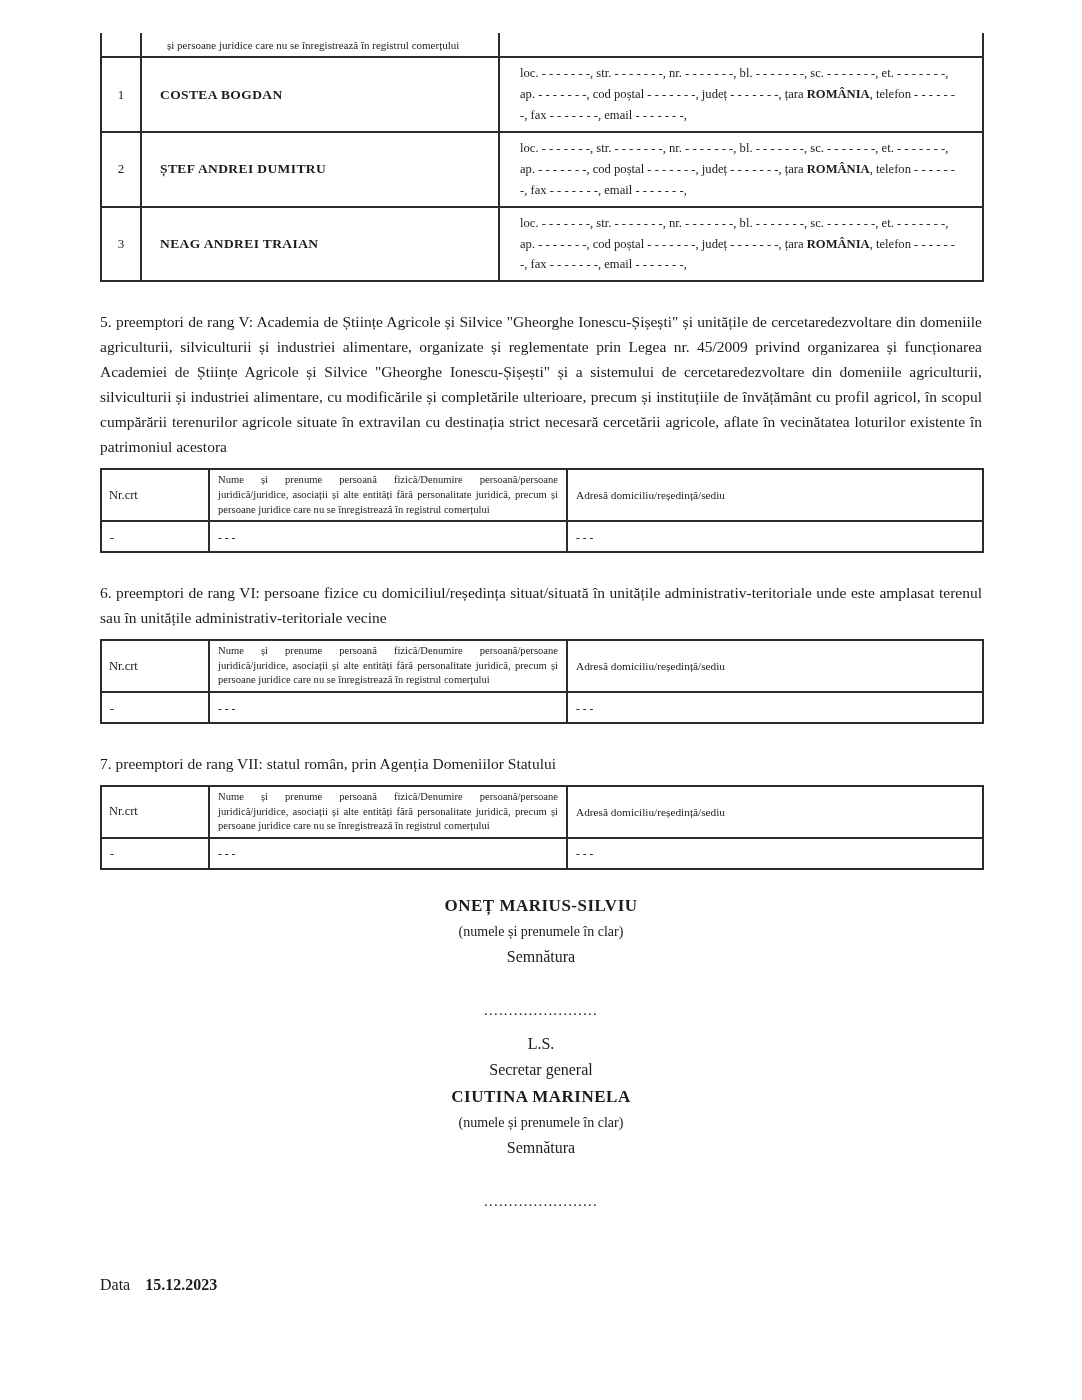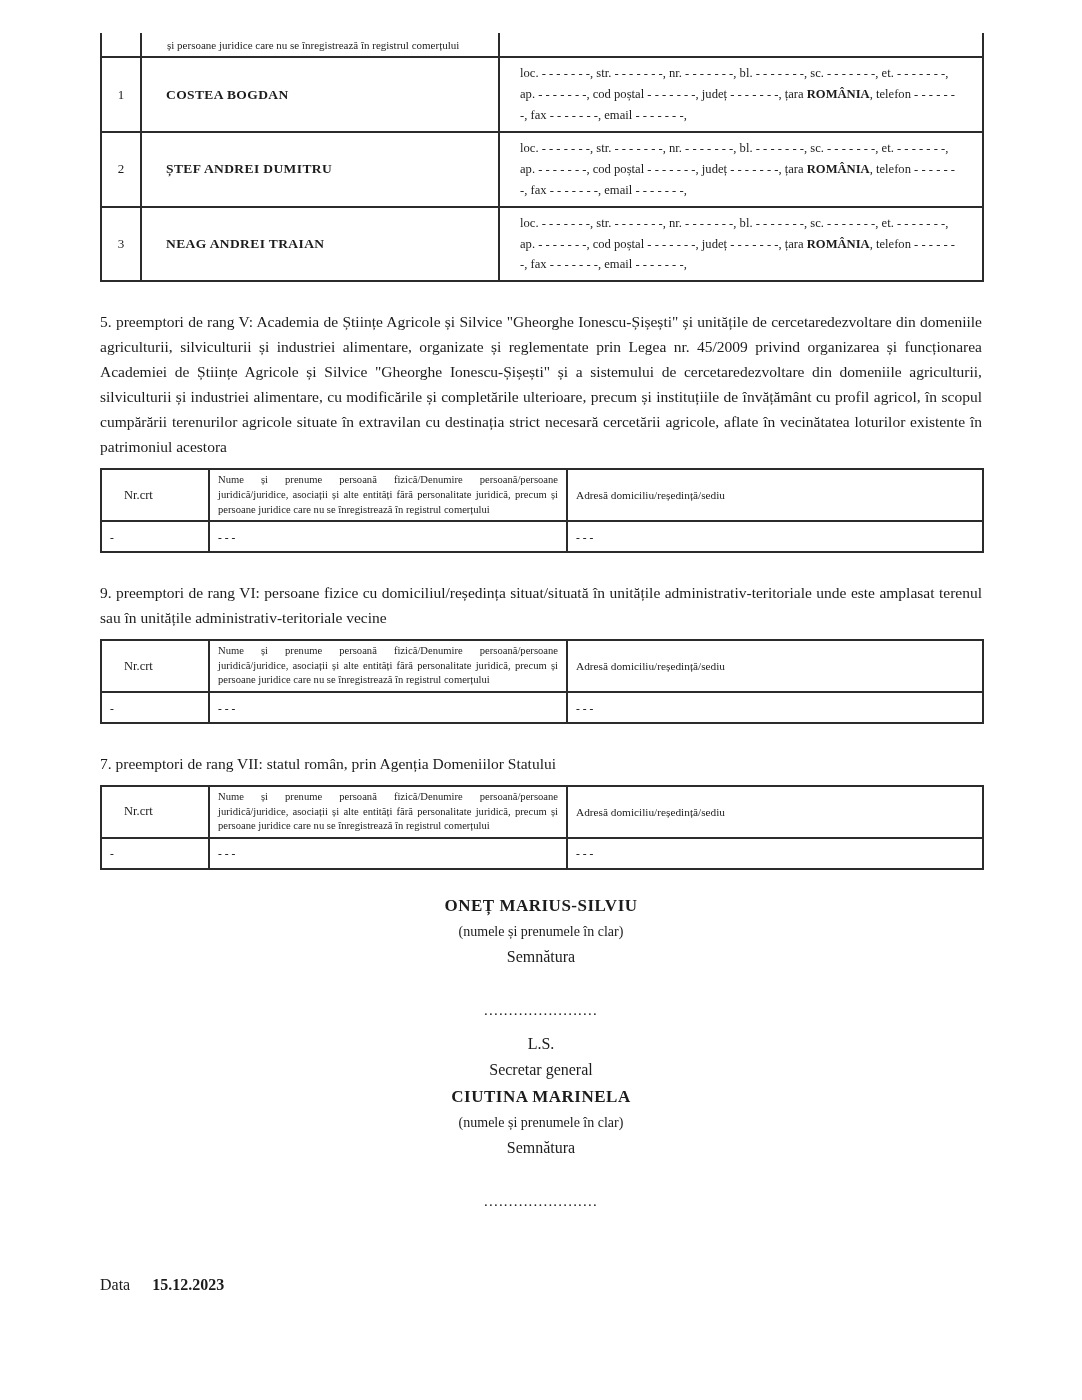--- a/index.html
+++ b/index.html
@@ -15,52 +15,52 @@
   table { border-collapse: collapse; width: 882px; table-layout: fixed; }
   td { border: 2px solid #2b2b2b; vertical-align: middle; padding: 2px 6px; }
 
   
   .t1 .c1 { width: 40px; }
   .t1 .c2 { width: 358px; }
   .t1 .c3 { width: 484px; }
   .t1 tr.partial td { border-top: none; height: 24px; }
   .t1 .cont-text { font-size: 11px; padding: 2px 25px; }
   .t1 .nr { text-align: center; font-size: 13px; }
-  .t1 .name { font-weight: bold; font-size: 13.5px; padding: 6px 24px; letter-spacing: 0.4px; border-radius: 14px; }
+  .t1 .name { font-weight: bold; font-size: 13.5px; padding: 6px 18px; letter-spacing: 0.4px; border-radius: 14px; }
   .t1 .addr { font-size: 12.6px; padding: 5px 20px; line-height: 1.66; }
   .t1 tr.r1 { height: 75px; }
   .t1 tr.r2, .t1 tr.r3 { height: 67px; }
 
   
   .para {
     font-size: 15.5px; line-height: 25px;
     text-align: justify;
     margin: 27px 0 9px 0;
   }
   .para.single { text-align: left; }
 
   
   .rank .c1 { width: 108px; }
   .rank .c2 { width: 358px; }
   .rank .c3 { width: 416px; }
-  .rank .h-nr { font-size: 12.5px; padding: 2px 22px; }
+  .rank .h-nr { font-size: 12.5px; padding: 2px 7px; }
   .rank .h-name { font-size: 10.6px; text-align: justify; padding: 3px 8px; line-height: 1.38; }
   .rank .h-addr { font-size: 11.3px; padding: 2px 8px; }
   .rank tr.d td { height: 31px; font-size: 11.5px; padding: 2px 8px; }
 
   
   .sig { text-align: center; margin-top: 26px; font-size: 16px; }
   .sig > div { margin: 8px 0; }
   .sig .sname { font-weight: bold; font-size: 17px; letter-spacing: 0.5px; }
   .sig .note { font-size: 14px; }
   .sig .dots { margin-top: 36px; letter-spacing: 1.2px; font-size: 15px; }
   .sig .ls { margin-top: 16px; }
 
   .date-line { margin-top: 66px; font-size: 16px; }
-  .date-line b { margin-left: 22px; font-family: Liberation Serif, serif; }
+  .date-line b { margin-left: 15px; font-family: Liberation Serif, serif; }
 </style>
 </head>
 <body>
 
 <div class="page">
 
   <table class="t1">
     <colgroup>
         <col class="c1">
         <col class="c2">
@@ -104,21 +104,21 @@
         <td class="h-addr">Adresă domiciliu/reședință/sediu</td>
       </tr>
       <tr class="d">
         <td>-</td>
         <td>- - -</td>
         <td>- - -</td>
       </tr>
     </tbody>
   </table>
 
-  <p class="para">9. preemptori de rang VI: persoane fizice cu domiciliul/reședința situat/situată în unitățile administrativ-teritoriale unde este amplasat terenul sau în unitățile administrativ-teritoriale vecine</p>
+  <p class="para">6. preemptori de rang VI: persoane fizice cu domiciliul/reședința situat/situată în unitățile administrativ-teritoriale unde este amplasat terenul sau în unitățile administrativ-teritoriale vecine</p>
   <table class="rank">
     <colgroup>
         <col class="c1">
         <col class="c2">
         <col class="c3">
       </colgroup>
     <tbody>
       <tr>
         <td class="h-nr">Nr.crt</td>
         <td class="h-name">Nume și prenume persoană fizică/Denumire persoană/persoane juridică/juridice, asociații și alte entități fără personalitate juridică, precum și persoane juridice care nu se înregistrează în registrul comerțului</td>

